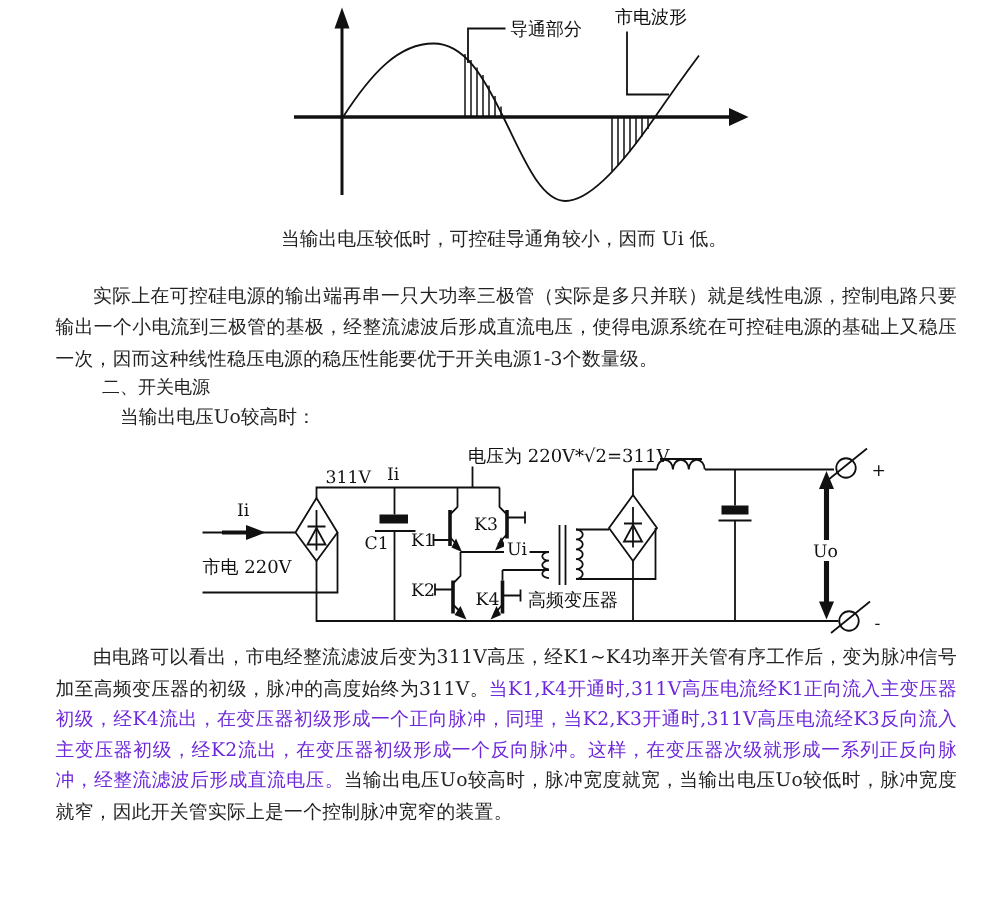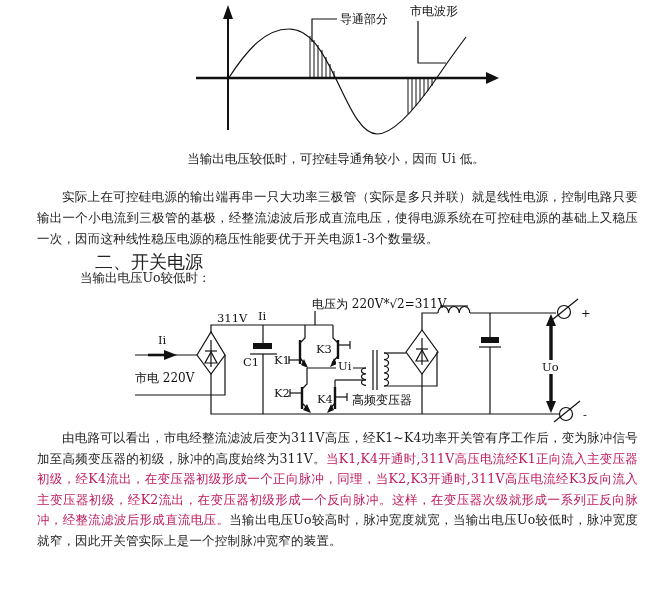--- a/index.html
+++ b/index.html
@@ -2,23 +2,23 @@
 <html><head>
 <meta charset="utf-8">
 <style>
   html,body{margin:0;padding:0;background:#fff;}
   #page{position:relative;width:672px;height:599px;background:#ffffff;overflow:hidden;
         font-family:"DejaVu Serif","Liberation Serif",serif;color:#222;}
   .abs{position:absolute;}
   .body-text{font-size:12.5px;line-height:21px;text-align:justify;letter-spacing:0.2px;}
   .indent{text-indent:2em;}
   #p2{line-height:20.5px;}
-  .hl{color:#be185d;}
+  .hl{color:#6d28d9;}
   #caption{left:0;top:151px;width:672px;text-align:center;font-size:12.5px;}
-  #heading{left:95px;top:250px;font-size:18px;}
+  #heading{left:68px;top:250px;font-size:12px;}
   #subline{left:80px;top:270px;font-size:12.5px;}
   #p1{left:37px;top:186px;width:601px;}
   #p2{left:37px;top:428px;width:601px;}
   #p3{left:37px;top:552px;width:601px;}
   svg{display:block;}
   svg text{fill:#111;}
   .cjk{font-size:12px;font-family:"DejaVu Serif","Liberation Serif",serif;}
   .lat{font-size:11.5px;font-family:"DejaVu Serif","Liberation Serif",serif;}
   .wire{stroke:#111;stroke-width:1.2;fill:none;}
   .thick{stroke:#111;stroke-width:2.4;fill:none;}
@@ -65,21 +65,21 @@
     <text x="150" y="21" class="cjk">导通部分</text>
     <text x="220" y="13" class="cjk">市电波形</text>
   </svg>
 
   <div id="caption" class="abs">当输出电压较低时，可控硅导通角较小，因而 Ui 低。</div>
 
   <p id="p1" class="abs body-text indent" style="margin:0;">实际上在可控硅电源的输出端再串一只大功率三极管（实际是多只并联）就是线性电源，控制电路只要输出一个小电流到三极管的基极，经整流滤波后形成直流电压，使得电源系统在可控硅电源的基础上又稳压一次，因而这种线性稳压电源的稳压性能要优于开关电源1-3个数量级。</p>
 
   <div id="heading" class="abs">二、开关电源</div>
 
-  <div id="subline" class="abs">当输出电压Uo较低时：</div>
+  <div id="subline" class="abs">当输出电压Uo较高时：</div>
 
   <svg class="abs" style="left:100px;top:293px;" width="520" height="138" viewBox="0 0 520 138">
 
     <line x1="35" y1="62" x2="97" y2="62" class="wire"></line>
     <line x1="48" y1="62" x2="64" y2="62" stroke="#111" stroke-width="2.6"></line>
     <polygon points="64,57 64,67 77,62" class="fillb"></polygon>
     <polyline points="35,102 125,102 125,62" class="wire"></polyline>
     <text x="58" y="51" class="lat">Ii</text>
     <text x="35" y="89" class="cjk">市电 220V</text>
 

